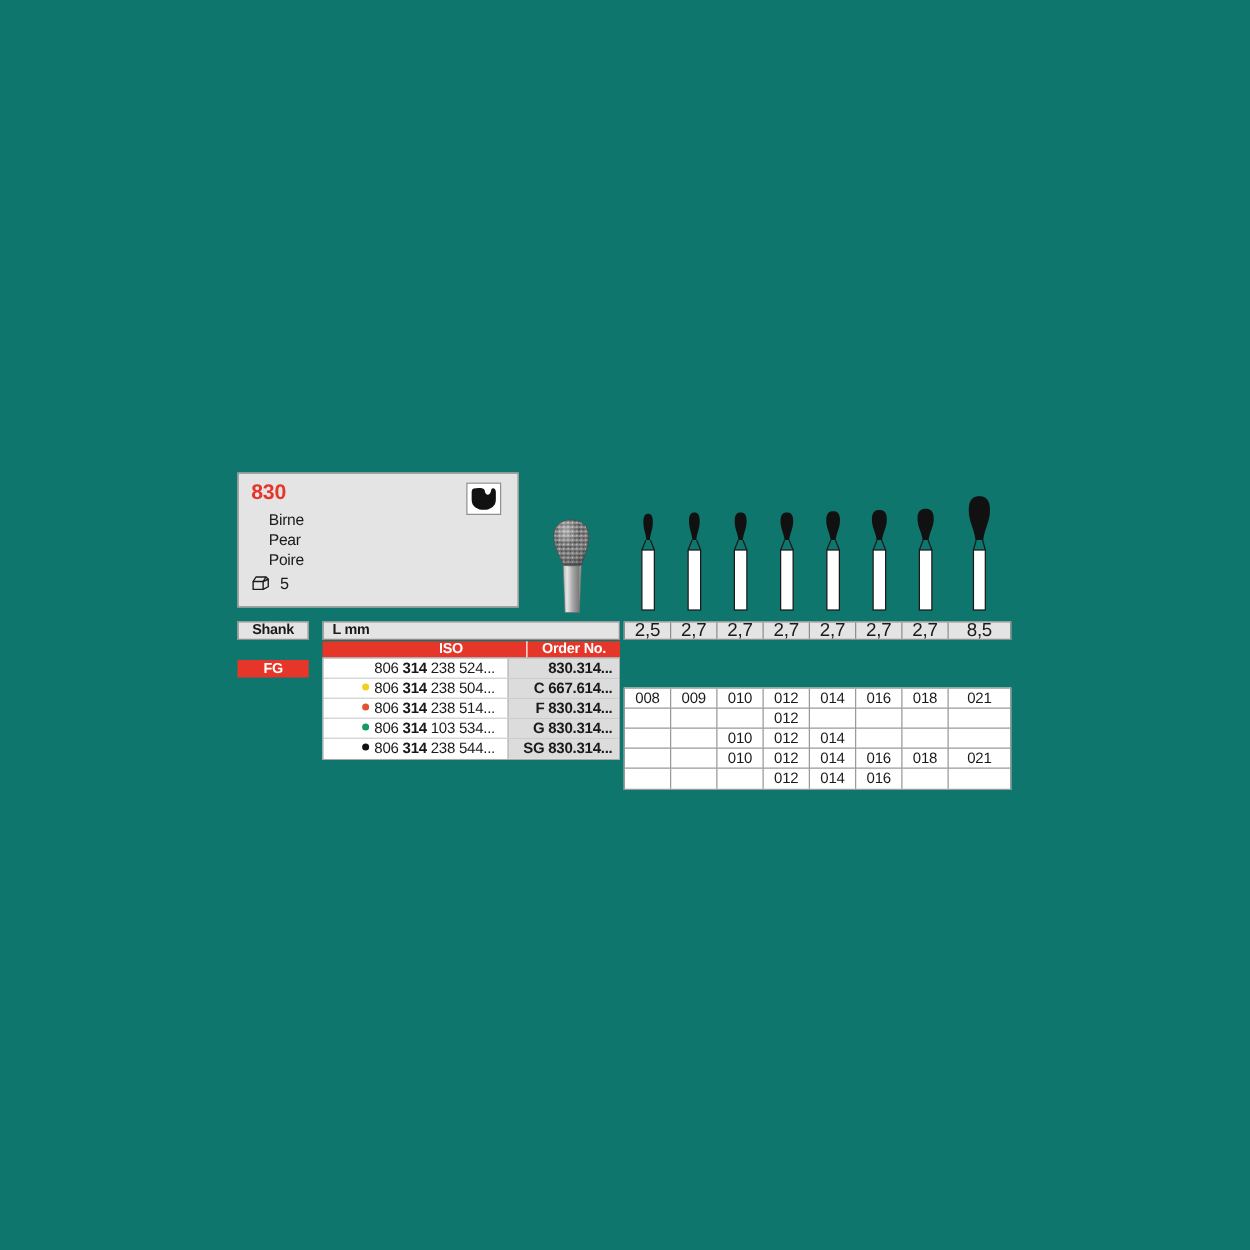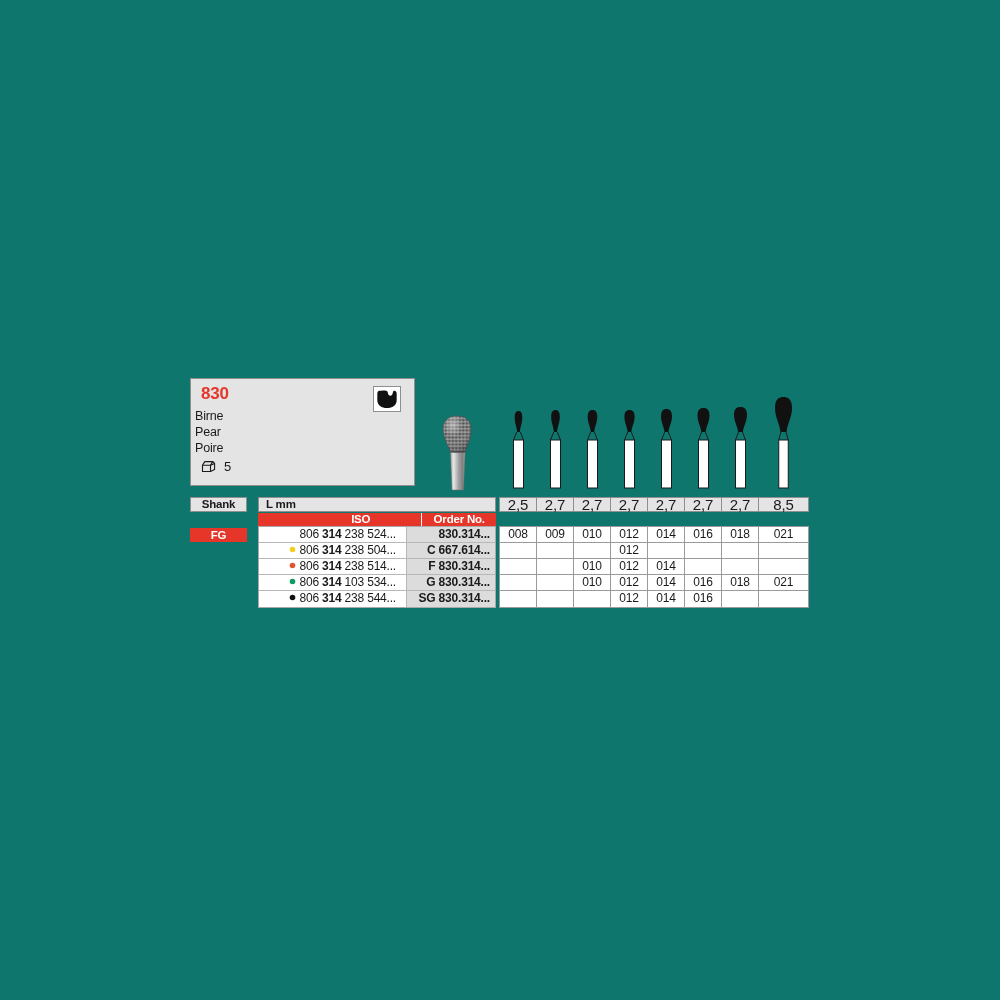--- a/index.html
+++ b/index.html
@@ -17,21 +17,21 @@
     letter-spacing:-0.2px;overflow:hidden;
   }
   .abs{position:absolute;}
 
   
   .card{
     left:190px;top:378px;width:225px;height:108px;
     background:var(--box-gray);border:1px solid var(--border-gray);box-sizing:border-box;
   }
   .fig-no{position:absolute;left:10px;top:5px;font-size:17px;font-weight:bold;color:var(--accent-red);}
-  .name-line{position:absolute;left:4px;font-size:12.5px;line-height:16px;}
+  .name-line{position:absolute;left:24px;font-size:12.5px;line-height:16px;}
   .pack-row{position:absolute;left:9px;top:80px;display:flex;align-items:center;gap:6px;font-size:13px;}
   .shape-box{
     position:absolute;right:13px;top:7px;width:28px;height:26px;background:#fff;
     border:1px solid var(--border-gray);box-sizing:border-box;display:flex;align-items:center;justify-content:center;
   }
 
   
   .hdr-gray{
     background:var(--box-gray);border:1px solid var(--border-gray);box-sizing:border-box;
     height:15px;font-size:11.5px;font-weight:bold;line-height:13px;
@@ -77,21 +77,21 @@
   }
   .iso-cell b{font-weight:bold;}
   .order-cell{
     flex:1;box-sizing:border-box;background:var(--order-gray);border-left:1px solid #b7b7b7;
     font-size:12px;font-weight:bold;line-height:15px;text-align:right;padding-right:5px;white-space:nowrap;
   }
   .dot{display:inline-block;vertical-align:1px;margin-right:3px;}
 
   
   .sizes-grid{
-    left:499px;top:526px;width:310px;display:grid;
+    left:499px;top:550px;width:310px;display:grid;
     grid-template-columns:repeat(7,37px) 1fr;grid-auto-rows:16px;
     border:1px solid var(--grid-border);box-sizing:border-box;background:#fff;
   }
   .gcell{
     border-right:1px solid var(--grid-border);border-bottom:1px solid var(--grid-border);
     box-sizing:border-box;text-align:center;font-size:12px;line-height:15px;
   }
   .gcell:nth-child(8n){border-right:none;}
   .gcell:nth-last-child(-n+8){border-bottom:none;}
 

